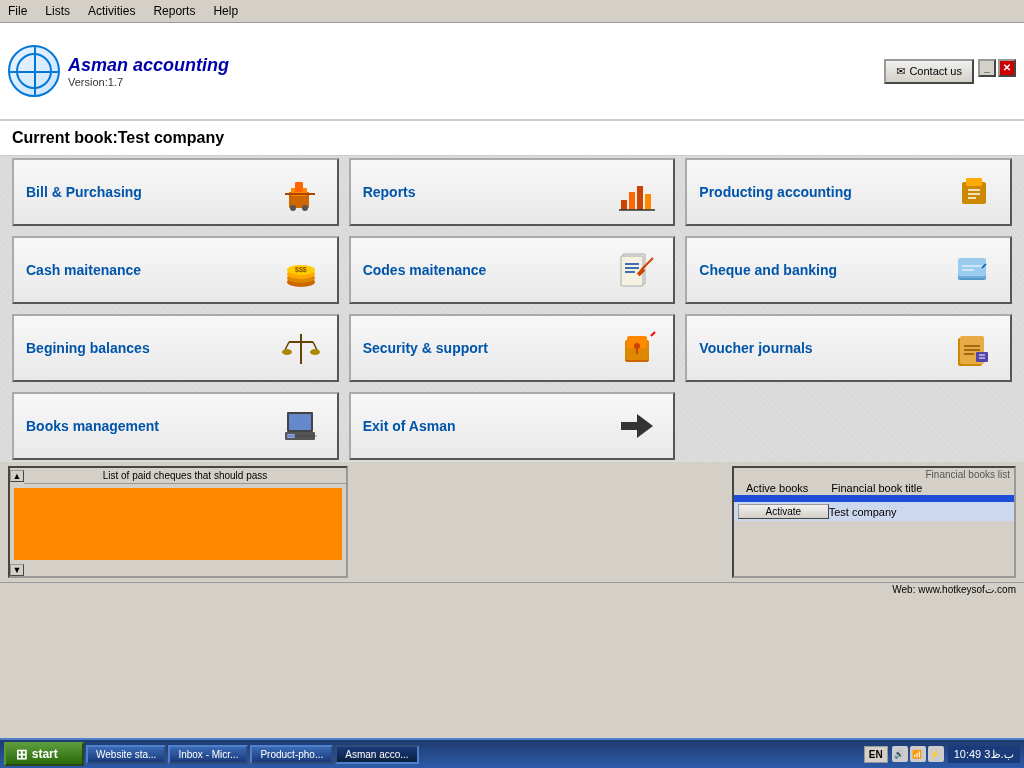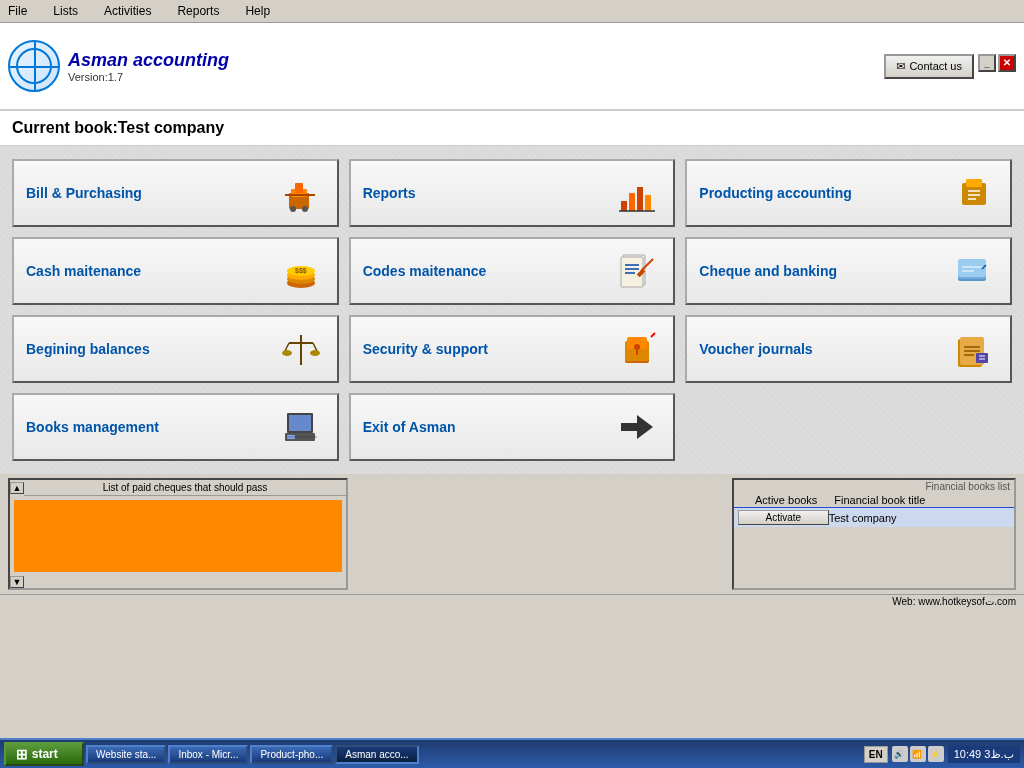--- a/index.html
+++ b/index.html
@@ -1,41 +1,41 @@
 <!DOCTYPE html>
 <html><head>
   <meta charset="utf-8">
   <style>
     * { margin: 0; padding: 0; box-sizing: border-box; }
     body { width: 1024px; height: 768px; overflow: hidden; font-family: Tahoma, Arial, sans-serif; background: #d4d0c8; }
 
     
-    .menubar { background: #d4d0c8; border-bottom: 1px solid #999; padding: 2px 4px; display: flex; gap: 18px; font-size: 12px; }
+    .menubar { background: #d4d0c8; border-bottom: 1px solid #999; padding: 2px 4px; display: flex; gap: 10px; font-size: 12px; }
     .menubar span { cursor: pointer; padding: 2px 4px; }
 
     
-    .header { background: white; border-bottom: 2px solid #ccc; padding: 4px 8px; display: flex; align-items: center; justify-content: space-between; height: 88px; }
+    .header { background: white; border-bottom: 2px solid #ccc; padding: 4px 8px; display: flex; align-items: center; justify-content: space-between; height: 98px; }
     .logo-area { display: flex; flex-direction: column; align-items: flex-start; }
     .logo-box { display: flex; align-items: center; gap: 8px; }
     .logo-globe { width: 52px; height: 52px; border: 2px solid #0078d7; border-radius: 50%; display: flex; align-items: center; justify-content: center; background: linear-gradient(135deg, #e8f4ff, #cce4ff); position: relative; overflow: hidden; }
     .logo-globe::before { content: ''; position: absolute; width: 48px; height: 2px; background: #0078d7; top: 50%; left: 0; }
     .logo-globe::after { content: ''; position: absolute; width: 2px; height: 48px; background: #0078d7; left: 50%; top: 0; }
     .logo-arc { position: absolute; width: 36px; height: 36px; border: 2px solid #0078d7; border-radius: 50%; }
     .contact-btn { background: linear-gradient(to bottom, #f0f0f0, #d4d0c8); border: 2px outset #999; padding: 4px 10px; font-size: 11px; cursor: pointer; display: flex; align-items: center; gap: 4px; align-self: flex-start; }
     .win-controls { display: flex; gap: 2px; align-self: flex-start; }
     .win-btn { width: 18px; height: 18px; border: 2px outset #999; font-size: 10px; font-weight: bold; display: flex; align-items: center; justify-content: center; cursor: pointer; }
     .win-btn-min { background: #d4d0c8; }
     .win-btn-close { background: #cc0000; color: white; }
     .header-right { display: flex; align-items: center; gap: 4px; }
 
     
     .current-book { background: white; padding: 8px 12px; font-size: 16px; font-weight: bold; color: #000; border-bottom: 1px solid #ccc; }
 
     
-    .main-content { background: #d9d9d9; background-image: repeating-linear-gradient(45deg, transparent, transparent 2px, rgba(255,255,255,0.1) 2px, rgba(255,255,255,0.1) 4px); padding: 13px 12px; }
+    .main-content { background: #d9d9d9; background-image: repeating-linear-gradient(45deg, transparent, transparent 2px, rgba(255,255,255,0.1) 2px, rgba(255,255,255,0.1) 4px); padding: 2px 12px; }
 
     
     .module-grid { display: grid; grid-template-columns: 1fr 1fr 1fr; gap: 10px; }
 
     .module-btn { background: linear-gradient(to bottom, #f8f8f8, #e8e8e8); border: 2px outset #aaa; padding: 8px 12px; cursor: pointer; display: flex; align-items: center; justify-content: space-between; min-height: 60px; transition: background 0.1s; }
     .module-label { font-size: 14px; font-weight: bold; color: #0055aa; }
     .module-icon { width: 48px; height: 48px; display: flex; align-items: center; justify-content: center; font-size: 28px; }
 
     
     .taskbar { position: fixed; bottom: 0; left: 0; width: 1024px; height: 30px; background: linear-gradient(to bottom, #1f3a6e, #2c5baa); display: flex; align-items: center; gap: 2px; padding: 2px 4px; border-top: 2px solid #5080cc; }
@@ -251,21 +251,21 @@
       <div style="font-size:10px; padding:2px 4px; flex:1; text-align:center; border-bottom:1px solid #999;">List of paid cheques that should pass</div>
     </div>
     <div style="background:#ff8800; flex:1; margin:4px;"></div>
     <div style="width:14px; background:#d4d0c8; border:1px outset #999; text-align:center; font-size:9px; cursor:pointer; align-self:flex-start;">▼</div>
   </div>
 
   <div style="flex:1; background:#d4d0c8;"></div>
 
   <div style="width:284px; border:2px inset #999; background:#d4d0c8; display:flex; flex-direction:column;">
     <div style="text-align:right; font-size:10px; padding:1px 4px; color:#555;">Financial books list</div>
-    <div style="display:grid; grid-template-columns:1fr 2fr; background:#d4d0c8; border-bottom:1px solid #1d4ed8; font-size:11px; padding:1px 21px;">
+    <div style="display:grid; grid-template-columns:1fr 2fr; background:#d4d0c8; border-bottom:7px solid #1d4ed8; font-size:11px; padding:1px 12px;">
       <span>Active books</span>
       <span>Financial book title</span>
     </div>
     <div style="display:grid; grid-template-columns:1fr 2fr; background:#ccd8ee; padding:2px 4px; font-size:11px; align-items:center;">
       <button style="background:linear-gradient(to bottom,#f0f0f0,#d4d0c8);border:1px outset #999;padding:1px 0;font-size:10px;cursor:pointer;">Activate</button>
       <span>Test company</span>
     </div>
     <div style="flex:1;"></div>
   </div>
 </div>

